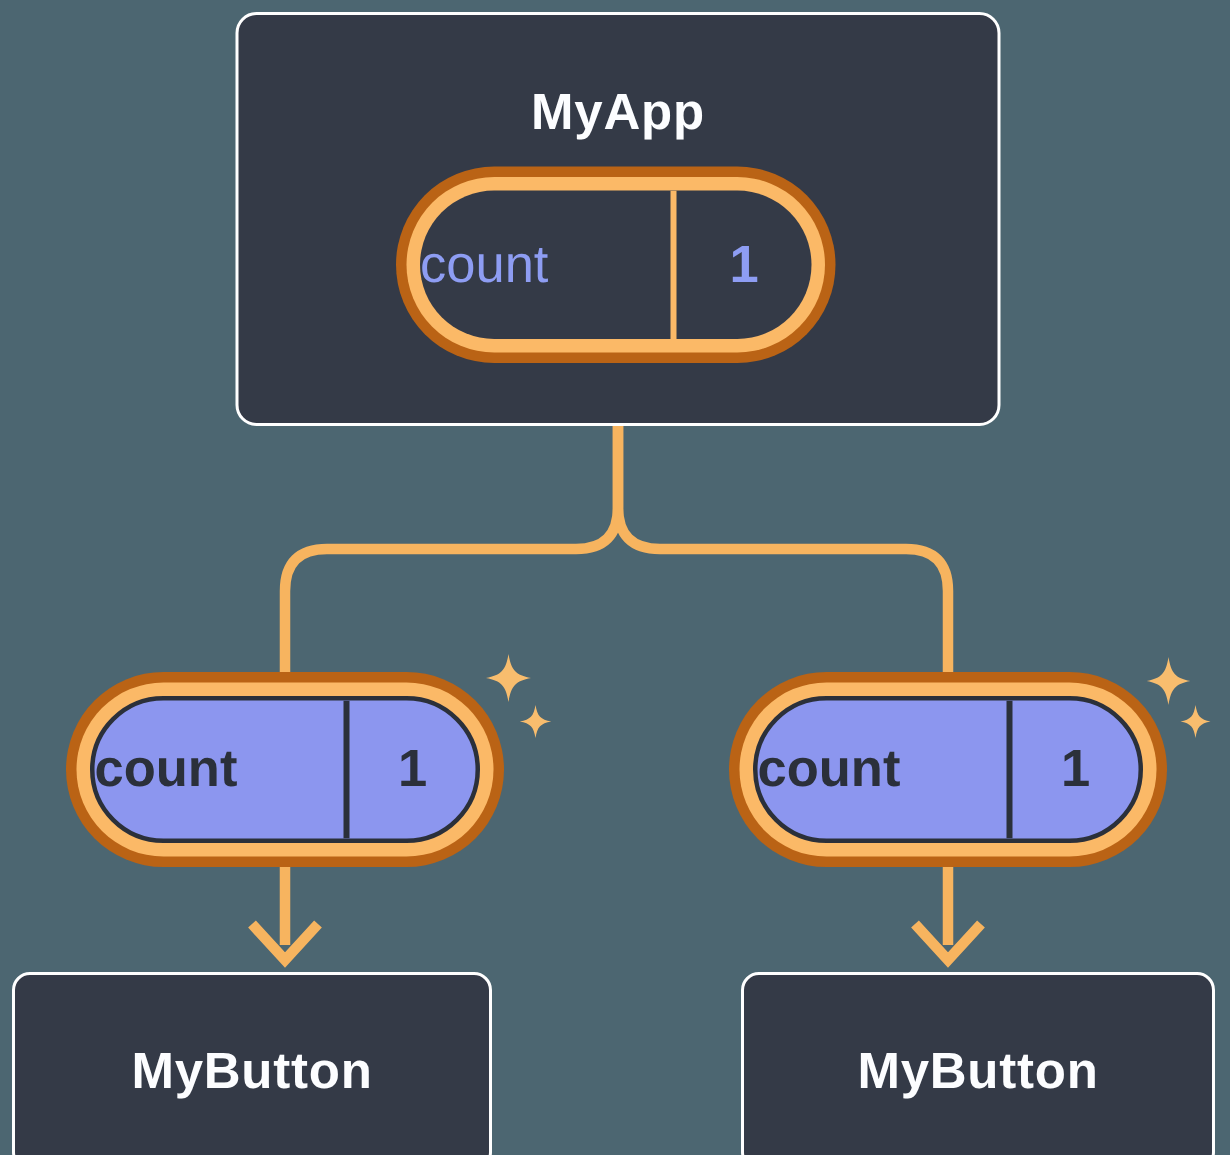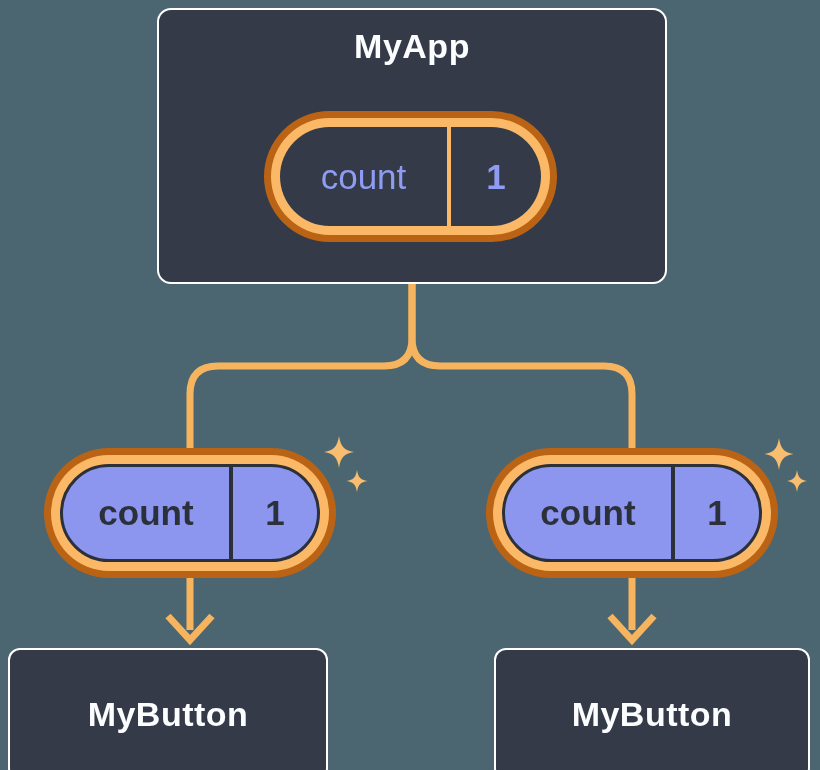--- a/index.html
+++ b/index.html
@@ -12,27 +12,27 @@
   .stage{position:relative;width:820px;height:770px;background:var(--background);overflow:hidden}
   .layer{position:absolute;inset:0;width:820px;height:770px}
   .conn{fill:none;stroke:var(--connector);stroke-width:7;stroke-linejoin:miter;stroke-linecap:butt}
   .sparkle{fill:var(--sparkle)}
   .comp-box{position:absolute;background:var(--box-fill);border:2.5px solid var(--box-border)}
   .root-box{left:157px;top:8px;width:510px;height:276px;border-radius:14px}
   .child-box{top:648px;width:320px;height:132px;border-radius:12px;display:flex;align-items:center;justify-content:center}
   .child-box.left{left:8px}
   .child-box.right{left:494px;width:316px}
   .comp-title{color:var(--box-text);font-size:34px;font-weight:600;letter-spacing:.5px;text-align:center}
-  .root-box .comp-title{margin-top:14px;line-height:44px}
+  .root-box .comp-title{margin-top:43px;line-height:44px}
   .pill{position:absolute;border-radius:999px;background:var(--ring-dark);padding:7px}
   .pill-light{height:100%;border-radius:999px;background:var(--ring-light);padding:9px}
   .pill-core{height:100%;border-radius:999px;display:flex;align-items:stretch;overflow:hidden}
   .pill-core.root{background:var(--box-fill)}
   .pill-core.child{background:var(--pill-fill);border:3px solid var(--ink)}
-  .pill-name{flex:1;display:flex;align-items:center;justify-content:center}
+  .pill-name{flex:1;display:flex;align-items:center;justify-content:flex-start}
   .pill-value{display:flex;align-items:center;justify-content:center;font-weight:700;font-size:35px}
   .pill-divider{width:4px}
   .state-pill{left:264px;top:111px;width:293px;height:131px}
   .state-pill .pill-name{color:var(--accent-purple);font-size:35px;font-weight:400}
   .state-pill .pill-divider{background:var(--ring-light)}
   .state-pill .pill-value{width:90px;color:var(--accent-purple)}
   .prop-pill{width:292px;height:130px;top:448px}
   .prop-pill.left{left:44px}
   .prop-pill.right{left:486px}
   .prop-pill .pill-name{color:var(--ink);font-size:35px;font-weight:600}

